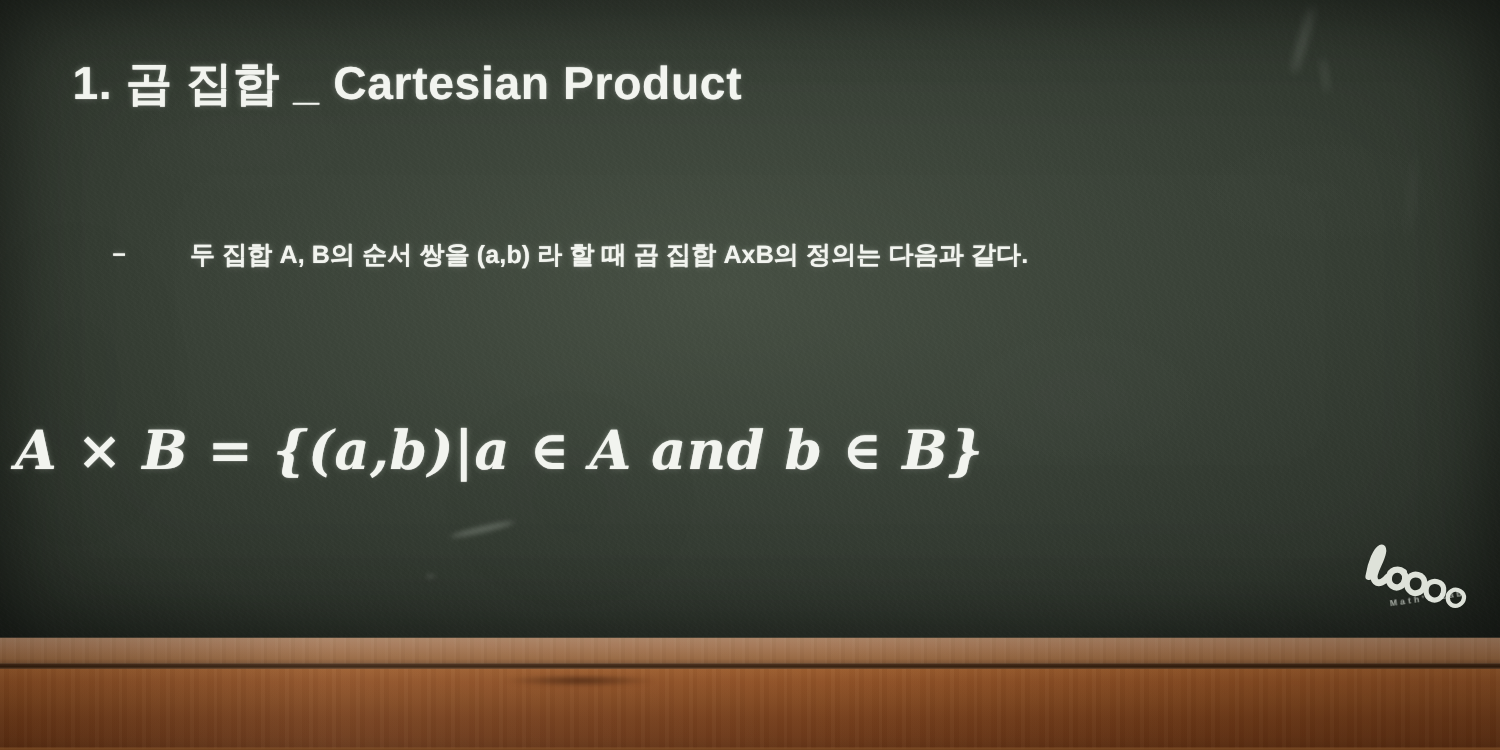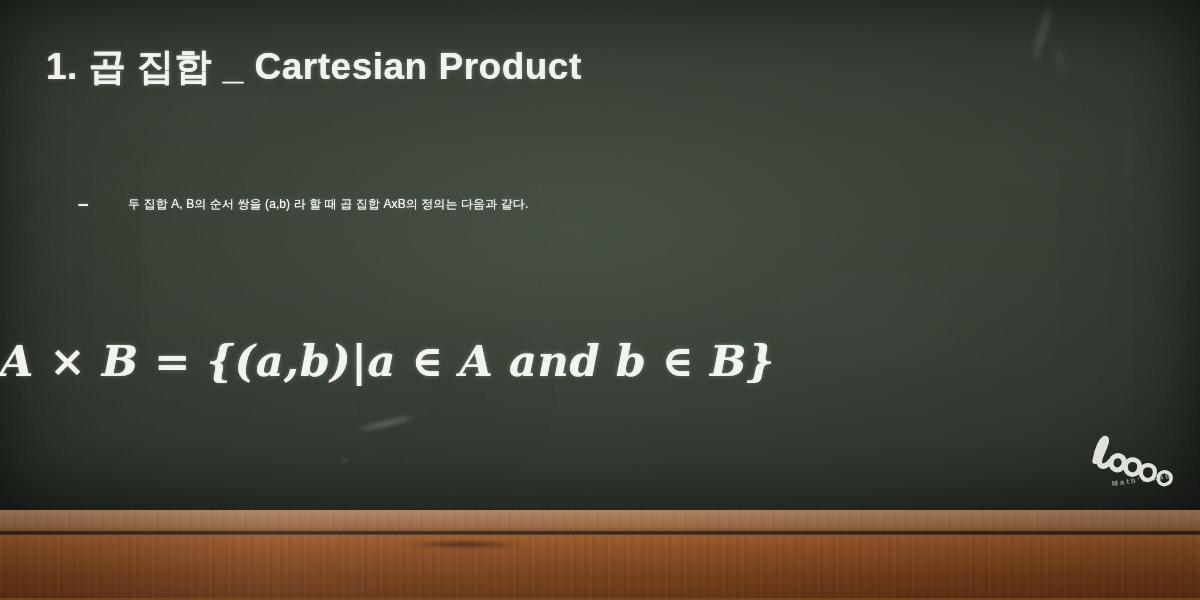--- a/index.html
+++ b/index.html
@@ -122,20 +122,21 @@
     filter: blur(4px);
   }
 
   
   .chalk {
     color: #f2f4ef;
     text-shadow:
       0 0 1px rgba(242,244,239,0.85),
       0 0 5px rgba(230,238,226,0.30),
       0 1px 2px rgba(0,0,0,0.35);
+    margin-left: 12px;
   }
 
   #slide-title {
     position: absolute;
     left: 46px;
     top: 42px;
     font-size: 37px;
     font-weight: 600;
     letter-spacing: 0.5px;
     white-space: nowrap;
@@ -150,22 +151,22 @@
     white-space: nowrap;
   }
   .bullet-dash {
     font-size: 19px;
     font-weight: 700;
     line-height: 26px;
     width: 50px;
     flex: 0 0 50px;
   }
   .bullet-text {
-    font-size: 12px;
-    font-weight: 400;
+    font-size: 20px;
+    font-weight: 700;
     line-height: 26px;
     letter-spacing: 0.1px;
   }
 
   #formula {
     position: absolute;
     left: 0;
     top: 336px;
     width: 1200px;
     text-align: left;

